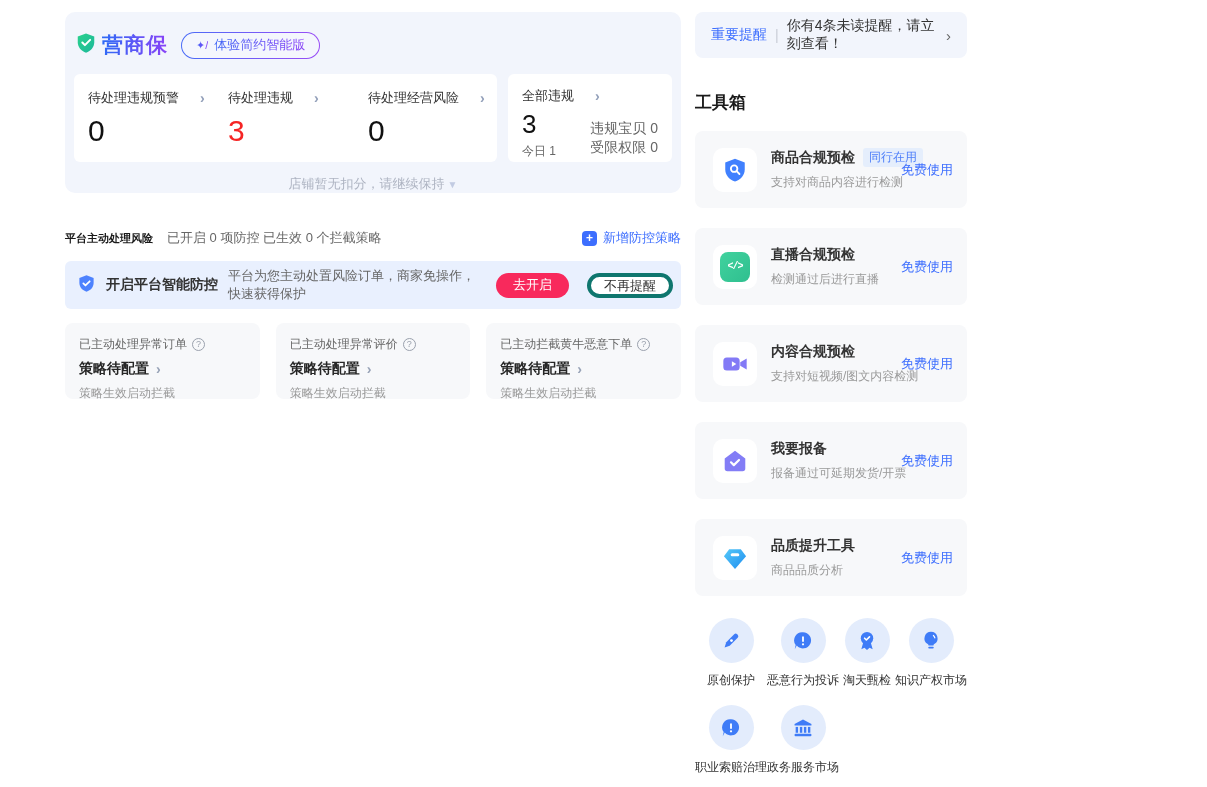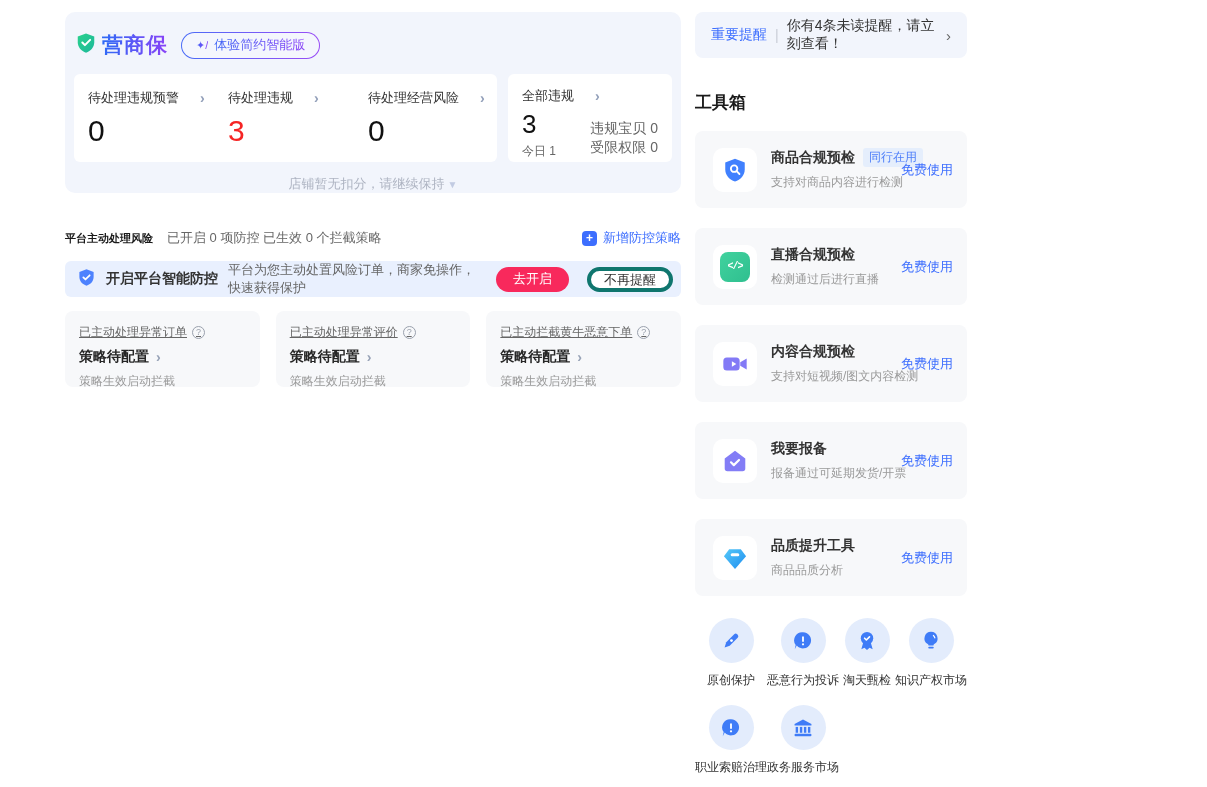--- a/index.html
+++ b/index.html
@@ -40,31 +40,31 @@
   .tri { color:#c2cbe2; font-size:10px; margin-left:3px; }
 
   
   .section-head { display:flex; align-items:center; margin-top:36px; }
   .section-title { font-size:11px; font-weight:700; color:#1a1a1a; }
   .section-sub { margin-left:14px; font-size:13px; color:#666; }
   .add-strategy { margin-left:auto; display:flex; align-items:center; gap:6px;
     color:#3d6efe; font-size:13px; cursor:pointer; }
   .plus-icon { width:15px; height:15px; border-radius:4px; background:#3d6efe; color:#fff;
     font-size:12px; line-height:14px; text-align:center; font-weight:700; }
-  .smart-banner { margin-top:14px; height:36px; background:#e9f0fe; border-radius:6px;
+  .smart-banner { margin-top:14px; height:48px; background:#e9f0fe; border-radius:6px;
     display:flex; align-items:center; padding:0 8px 0 12px; gap:10px; }
   .sb-title { font-size:14px; font-weight:700; color:#333; }
   .sb-desc { font-size:13px; color:#666; flex:1; }
   .btn-go { height:25px; padding:0 17px; border:none; border-radius:13px; background:#f8295c;
     color:#fff; font-size:13px; cursor:pointer; }
   .btn-later { height:25px; padding:0 13px; border:4px solid #0f766e; border-radius:13px;
     background:#fff; color:#333; font-size:13px; margin-left:8px; cursor:pointer; }
   .risk-cards { display:flex; gap:16px; margin-top:14px; }
   .risk-card { flex:1; background:#f7f8fa; border-radius:8px; padding:13px 14px; height:76px; }
-  .rc-title { font-size:12px; color:#666; display:flex; align-items:center; gap:5px; white-space:nowrap;text-decoration:underline; }
+  .rc-title { font-size:12px; color:#666; display:flex; align-items:center; gap:5px; white-space:nowrap; }
   .q-icon { width:13px; height:13px; border:1px solid #9aa1ad; border-radius:50%; color:#9aa1ad;
     font-size:9px; line-height:11px; text-align:center; flex:none; }
   .rc-action { font-size:14px; font-weight:700; color:#262626; margin-top:7px;
     display:flex; align-items:center; gap:7px; cursor:pointer; }
   .rc-action .chev { color:#98a3b7; }
   .rc-note { font-size:12px; color:#999; margin-top:7px; }
 
   
   .alert-banner { height:46px; background:#f2f5fc; border-radius:8px; display:flex;
     align-items:center; padding:0 16px; font-size:14px; cursor:pointer; }

